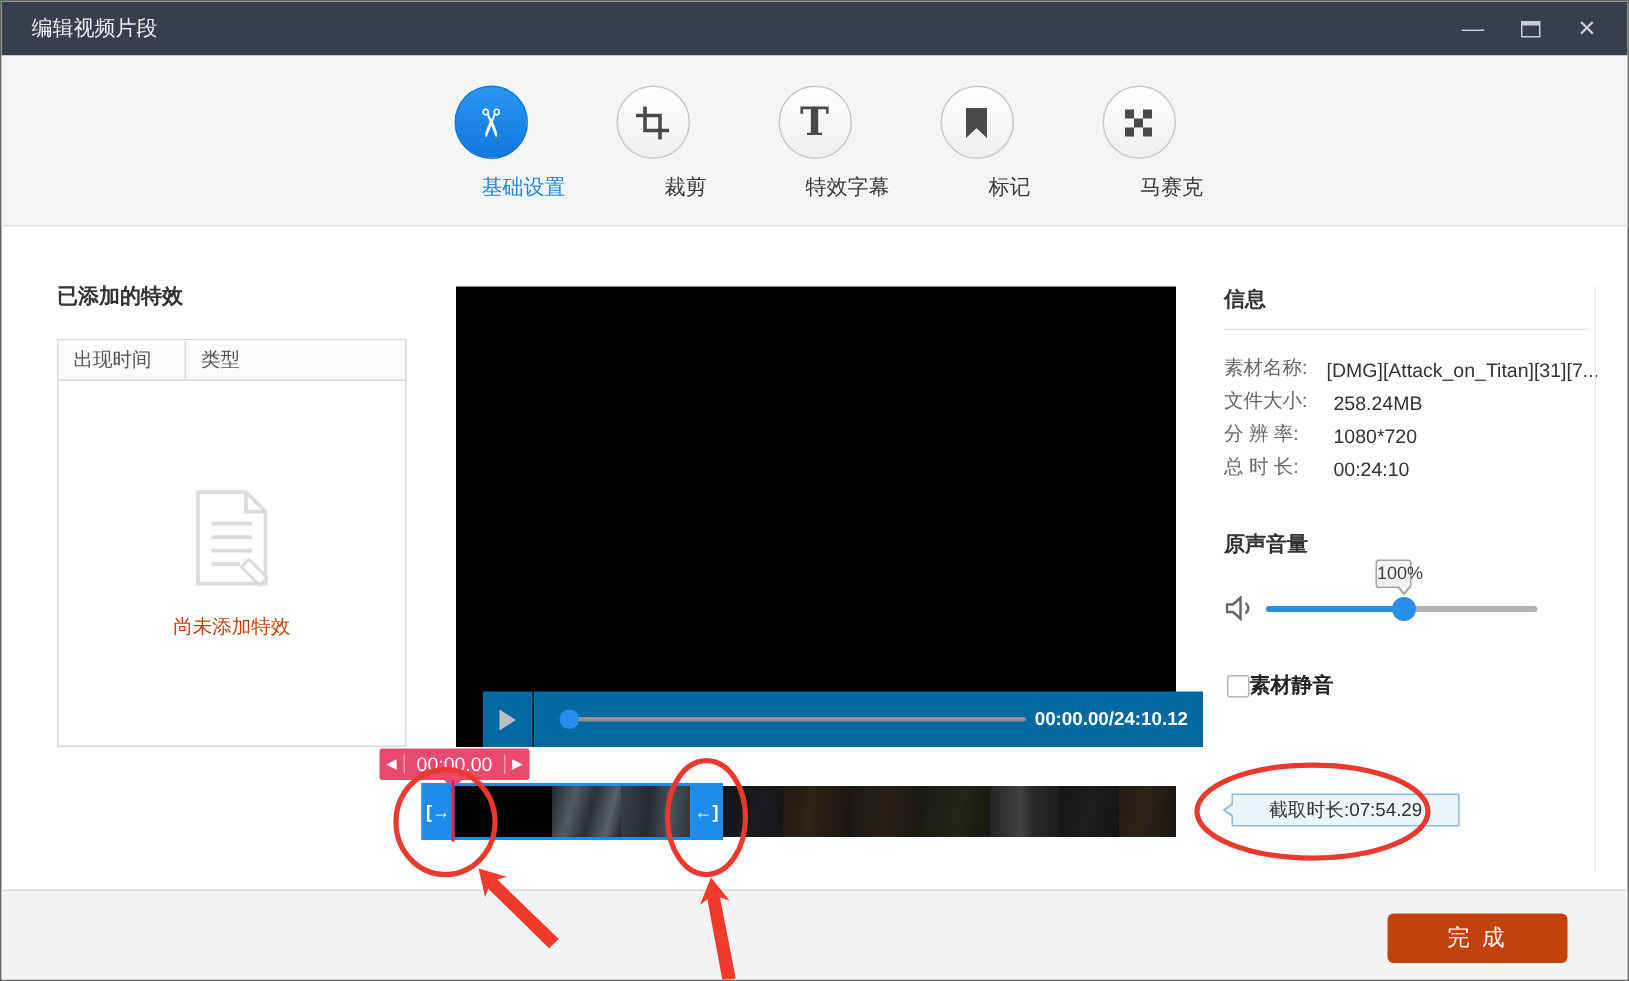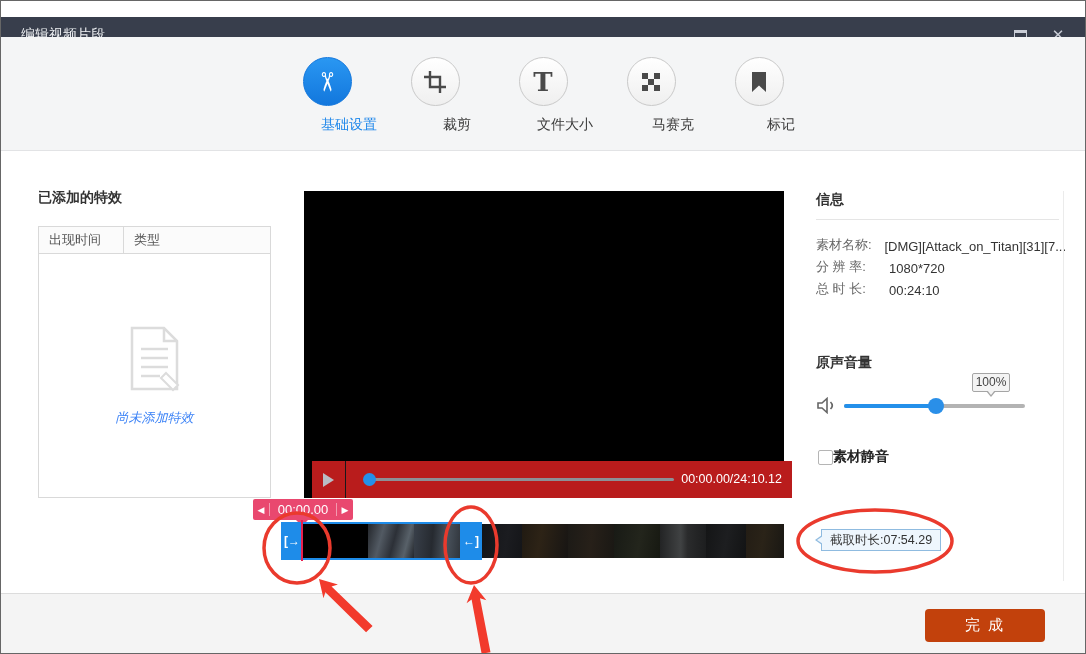--- a/index.html
+++ b/index.html
@@ -2,21 +2,21 @@
 <html><head>
 <meta charset="utf-8">
 <style>
   * { margin:0; padding:0; box-sizing:border-box; }
   html,body { background:#888; }
   body { font-family:"Liberation Sans","DejaVu Sans",sans-serif; }
   #app { position:relative; width:1086px; height:654px; background:#fff; overflow:hidden;
          border:1px solid #666; }
 
   
-  .titlebar { position:absolute; left:0; top:16px; width:100%; height:36px; background:#383e4c;
+  .titlebar { position:absolute; left:0; top:0; width:100%; height:36px; background:#383e4c;
               display:flex; align-items:center; }
   .titlebar .title { color:#eef0f3; font-size:14px; margin-left:20px; }
   .win-controls { position:absolute; right:8px; top:0; height:36px; display:flex; align-items:center; }
   .win-btn { width:38px; height:36px; display:flex; align-items:center; justify-content:center;
              color:#c9cdd6; font-size:15px; cursor:pointer; }
   .max-glyph { display:inline-block; width:13px; height:11px; border:1px solid #c9cdd6; border-top:3px solid #c9cdd6; }
 
   
   .tabsbar { position:absolute; left:0; top:36px; width:100%; height:114px; background:#f4f5f6;
              border-bottom:1px solid #e2e3e5; }
@@ -31,25 +31,25 @@
   .icon-text-tool { font-family:"DejaVu Serif","Liberation Serif",serif; font-weight:bold; font-size:26px; color:#4a4a4a; line-height:1; }
 
   
   .fx-title { position:absolute; left:37px; top:188px; font-size:14px; font-weight:bold; color:#333; }
   .fx-table { position:absolute; left:37px; top:225px; width:233px; height:272px; border:1px solid #d9d9d9; background:#fff; }
   .fx-head { display:flex; height:27px; border-bottom:1px solid #d9d9d9; background:#fbfbfb; }
   .fx-th { font-size:13px; color:#555; line-height:26px; padding-left:10px; }
   .fx-th.c1 { width:85px; border-right:1px solid #d9d9d9; }
   .fx-empty { position:absolute; left:0; top:27px; right:0; bottom:0; display:flex; flex-direction:column;
               align-items:center; justify-content:center; }
-  .fx-empty-text { margin-top:14px; font-size:13px; color:#3b82f6;font-style:italic; }
+  .fx-empty-text { margin-top:14px; font-size:13px; color:#c2410c; }
 
   
   .video { position:absolute; left:303px; top:190px; width:480px; height:307px; background:#000; }
-  .vctrl { position:absolute; left:8px; bottom:0; width:100%; height:37px; background:#b91c1c; display:flex; }
+  .vctrl { position:absolute; left:18px; bottom:0; width:100%; height:37px; background:#0369a1; display:flex;font-weight:bold; }
   .play-btn { width:34px; height:100%; border-right:1px solid #17181b; display:flex; align-items:center; justify-content:center; cursor:pointer; }
   .play-tri { width:0; height:0; border-left:11px solid #b9bdc4; border-top:7px solid transparent; border-bottom:7px solid transparent; }
   .vprog { position:absolute; left:52px; top:17px; width:310px; height:3px; background:#8d9096; border-radius:2px; cursor:pointer; }
   .vthumb { position:absolute; left:-1px; top:-5px; width:13px; height:13px; border-radius:50%; background:#2490ea; }
   .vtime { position:absolute; right:10px; top:0; height:37px; line-height:37px; font-size:12.5px; color:#fff; }
 
   
   .trim-label { position:absolute; left:252px; top:498px; width:100px; height:21px; background:#e9486f;
                 border-radius:2px; display:flex; align-items:center; color:#fff; cursor:pointer; }
   .trim-arrow { width:16px; text-align:center; font-size:9px; }
@@ -82,36 +82,36 @@
   .info-title { position:absolute; left:815px; top:190px; font-size:14px; font-weight:bold; color:#333; }
   .info-divider { position:absolute; left:815px; top:218px; width:243px; height:1px; background:#e5e5e5; }
   .info-rows { position:absolute; left:815px; top:231px; width:250px; }
   .info-row { display:flex; height:22px; align-items:flex-end; }
   .info-label { width:73px; font-size:13px; color:#666; }
   .info-value { font-size:13px; color:#333; white-space:nowrap; }
   .vsep { position:absolute; left:1062px; top:190px; width:1px; height:390px; background:#ebebeb; }
 
   
   .vol-title { position:absolute; left:815px; top:353px; font-size:14px; font-weight:bold; color:#333; }
-  .vol-tip { position:absolute; left:971px; top:372px; width:38px; height:19px; background:#f4f4f4;
+  .vol-tip { position:absolute; left:916px; top:372px; width:24px; height:19px; background:#f4f4f4;
              border:1px solid #a5a5a5; border-radius:2px; font-size:12px; color:#444; text-align:center; line-height:17px; }
   .vol-tip .tp1 { position:absolute; left:13px; bottom:-6px; border-left:5px solid transparent; border-right:5px solid transparent; border-top:6px solid #a5a5a5; width:0; height:0; }
   .vol-tip .tp2 { position:absolute; left:14px; bottom:-4px; border-left:4px solid transparent; border-right:4px solid transparent; border-top:5px solid #f4f4f4; width:0; height:0; }
   .vol-track { position:absolute; left:843px; top:403px; width:181px; height:4px; background:#b3b3b3; border-radius:2px; cursor:pointer; }
   .vol-fill { position:absolute; left:0; top:0; height:4px; width:51%; background:#2490ea; border-radius:2px; }
   .vol-thumb { position:absolute; left:51%; top:-6px; width:16px; height:16px; margin-left:-8px; border-radius:50%; background:#2a8fe8; cursor:pointer; }
   .speaker { position:absolute; left:816px; top:396px; }
 
   
   .mute-row { position:absolute; left:817px; top:447px; display:flex; align-items:center; }
   .checkbox { width:15px; height:15px; border:1px solid #b5b5b5; border-radius:2px; background:#fff; cursor:pointer; }
   .mute-label { font-size:14px; font-weight:bold; color:#222; }
 
   
-  .clip-bubble { position:absolute; left:820px; top:528px; height:22px; padding:0 8px; background:#eef6fd;
+  .clip-bubble { position:absolute; left:820px; top:528px; height:22px; padding:0 24px; background:#eef6fd;
                  border:1px solid #8fbbe0; font-size:12.5px; color:#333; line-height:20px; }
   .clip-bubble .bp1 { position:absolute; left:-7px; top:5px; border-top:5px solid transparent; border-bottom:5px solid transparent; border-right:7px solid #8fbbe0; width:0; height:0; }
   .clip-bubble .bp2 { position:absolute; left:-5px; top:6px; border-top:4px solid transparent; border-bottom:4px solid transparent; border-right:6px solid #eef6fd; width:0; height:0; }
 
   
   .footer { position:absolute; left:0; top:592px; width:100%; height:62px; background:#f4f4f4; border-top:1px solid #dcdcdc; }
   .done-btn { position:absolute; right:40px; top:15px; width:120px; height:33px; background:#c2410c; color:#fff;
               font-size:15px; border:none; border-radius:4px; cursor:pointer; letter-spacing:2px; }
 
   
@@ -147,41 +147,41 @@
               <path d="M7 1 V17 H23" fill="none" stroke="#4a4a4a" stroke-width="2.4"></path>
               <path d="M1 7 H17 V23" fill="none" stroke="#4a4a4a" stroke-width="2.4"></path>
             </svg>
         </span>
         <span class="tab-label">裁剪</span>
       </div>
       <div class="tab">
         <span class="tab-circle">
             <span class="icon-text-tool">T</span>
           </span>
-        <span class="tab-label">文件大小</span>
+        <span class="tab-label">特效字幕</span>
+      </div>
+      <div class="tab">
+        <span class="tab-circle">
+          <svg width="20" height="22" viewBox="0 0 20 22">
+              <path d="M3 1 h14 v20 l-7 -6.5 l-7 6.5 z" fill="#4a4a4a"></path>
+            </svg>
+        </span>
+        <span class="tab-label">标记</span>
       </div>
       <div class="tab">
         <span class="tab-circle">
           <svg width="20" height="20" viewBox="0 0 20 20">
             <rect x="1" y="1" width="6" height="6" fill="#4a4a4a"></rect>
               <rect x="13" y="1" width="6" height="6" fill="#4a4a4a"></rect>
             <rect x="7" y="7" width="6" height="6" fill="#4a4a4a"></rect>
             <rect x="1" y="13" width="6" height="6" fill="#4a4a4a"></rect>
               <rect x="13" y="13" width="6" height="6" fill="#4a4a4a"></rect>
           </svg>
         </span>
         <span class="tab-label">马赛克</span>
-      </div>
-      <div class="tab">
-        <span class="tab-circle">
-          <svg width="20" height="22" viewBox="0 0 20 22">
-              <path d="M3 1 h14 v20 l-7 -6.5 l-7 6.5 z" fill="#4a4a4a"></path>
-            </svg>
-        </span>
-        <span class="tab-label">标记</span>
       </div>
     </div>
   </div>
 
   <div class="fx-title">已添加的特效</div>
   <div class="fx-table">
     <div class="fx-head">
       <div class="fx-th c1">出现时间</div>
       <div class="fx-th">类型</div>
     </div>
@@ -241,20 +241,24 @@
   <div class="playhead"></div>
 
   <div class="info-title">信息</div>
   <div class="info-divider"></div>
   <div class="info-rows">
     <div class="info-row">
       <span class="info-label">素材名称:</span>
       <span class="info-value">[DMG][Attack_on_Titan][31][7...</span>
     </div>
     <div class="info-row">
+      <span class="info-label">文件大小:</span>
+      <span class="info-value">258.24MB</span>
+    </div>
+    <div class="info-row">
       <span class="info-label">分 辨 率:</span>
       <span class="info-value">1080*720</span>
     </div>
     <div class="info-row">
       <span class="info-label">总 时 长:</span>
       <span class="info-value">00:24:10</span>
     </div>
   </div>
   <div class="vsep"></div>
 

